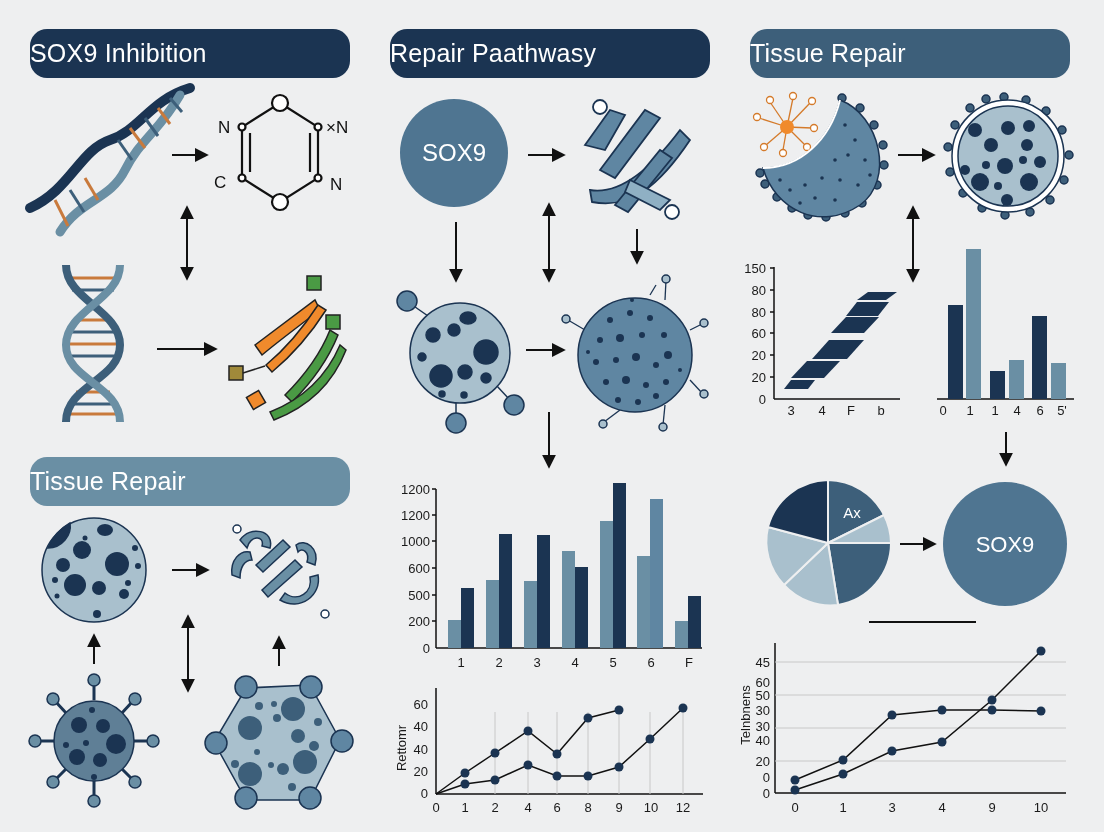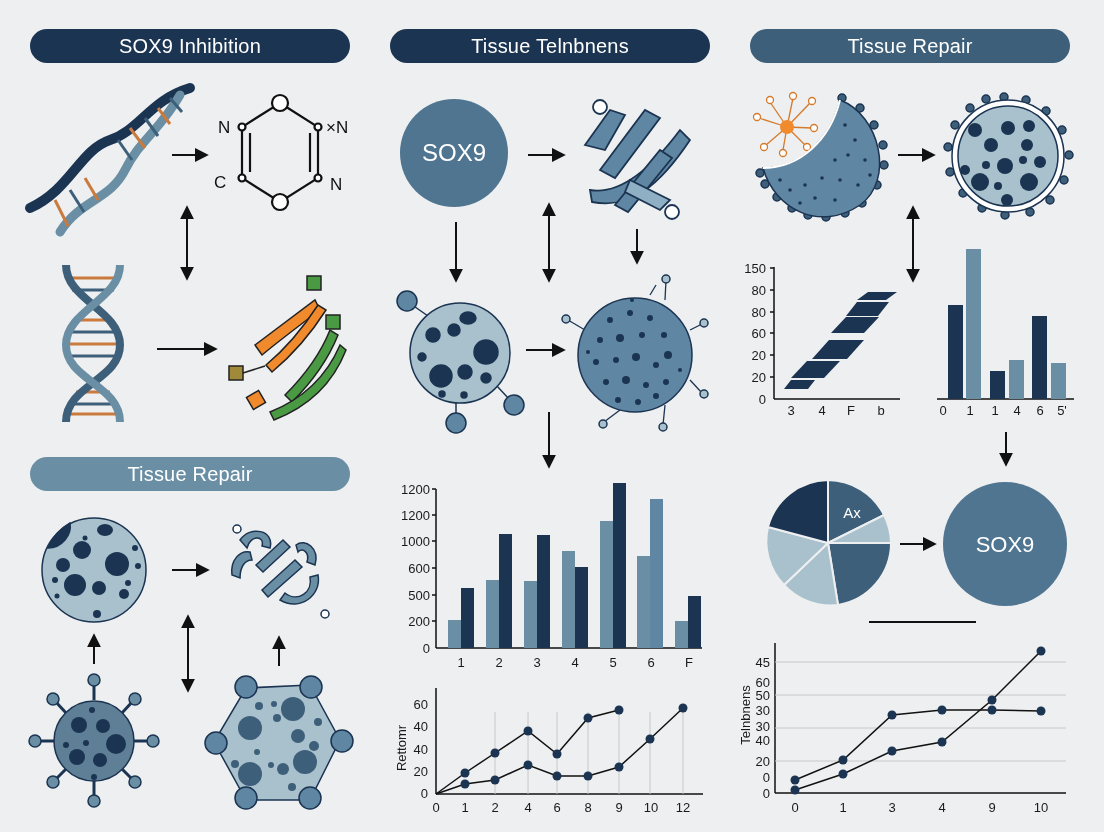--- a/index.html
+++ b/index.html
@@ -1,33 +1,33 @@
 <!DOCTYPE html>
 <html><head>
 <meta charset="utf-8">
 <style>
   html,body{margin:0;padding:0;}
   body{width:1104px;height:832px;background:#eeeff0;position:relative;overflow:hidden;font-family:"Liberation Sans","DejaVu Sans",sans-serif;color:#1a1a1a;}
-  .pill{position:absolute;height:34px;border-radius:17px;color:#fff;font-size:20px;display:flex;align-items:center;justify-content:center;letter-spacing:0.2px;}
+  .pill{position:absolute;height:49px;border-radius:17px;color:#fff;font-size:25px;display:flex;align-items:center;letter-spacing:0.2px;}
   .pill.dark{background:#1b3452;}
   .pill.mid{background:#3d5f7a;}
   .pill.light{background:#6a8fa4;}
   svg{position:absolute;overflow:visible;}
   .tick{font-size:13px;fill:#1a1a1a;font-family:"Liberation Sans","DejaVu Sans",sans-serif;}
   .xtick{font-size:13px;fill:#1a1a1a;font-family:"Liberation Sans","DejaVu Sans",sans-serif;text-anchor:middle;}
   .circle-label{fill:#fff;font-family:"Liberation Sans","DejaVu Sans",sans-serif;text-anchor:middle;dominant-baseline:middle;}
 </style>
 </head>
 <body>
 
 <div class="pill dark" style="left:30px;top:29px;width:320px;">
     <span>SOX9 Inhibition</span>
   </div>
 <div class="pill dark" style="left:390px;top:29px;width:320px;">
-    <span>Tissue Telnbnens</span>
+    <span>Repair Paathwasy</span>
   </div>
 <div class="pill mid" style="left:750px;top:29px;width:320px;">
     <span>Tissue Repair</span>
   </div>
 <div class="pill light" style="left:30px;top:457px;width:320px;">
     <span>Tissue Repair</span>
   </div>
 
 <svg width="1104" height="832" style="left:0;top:0;">
   <defs>

